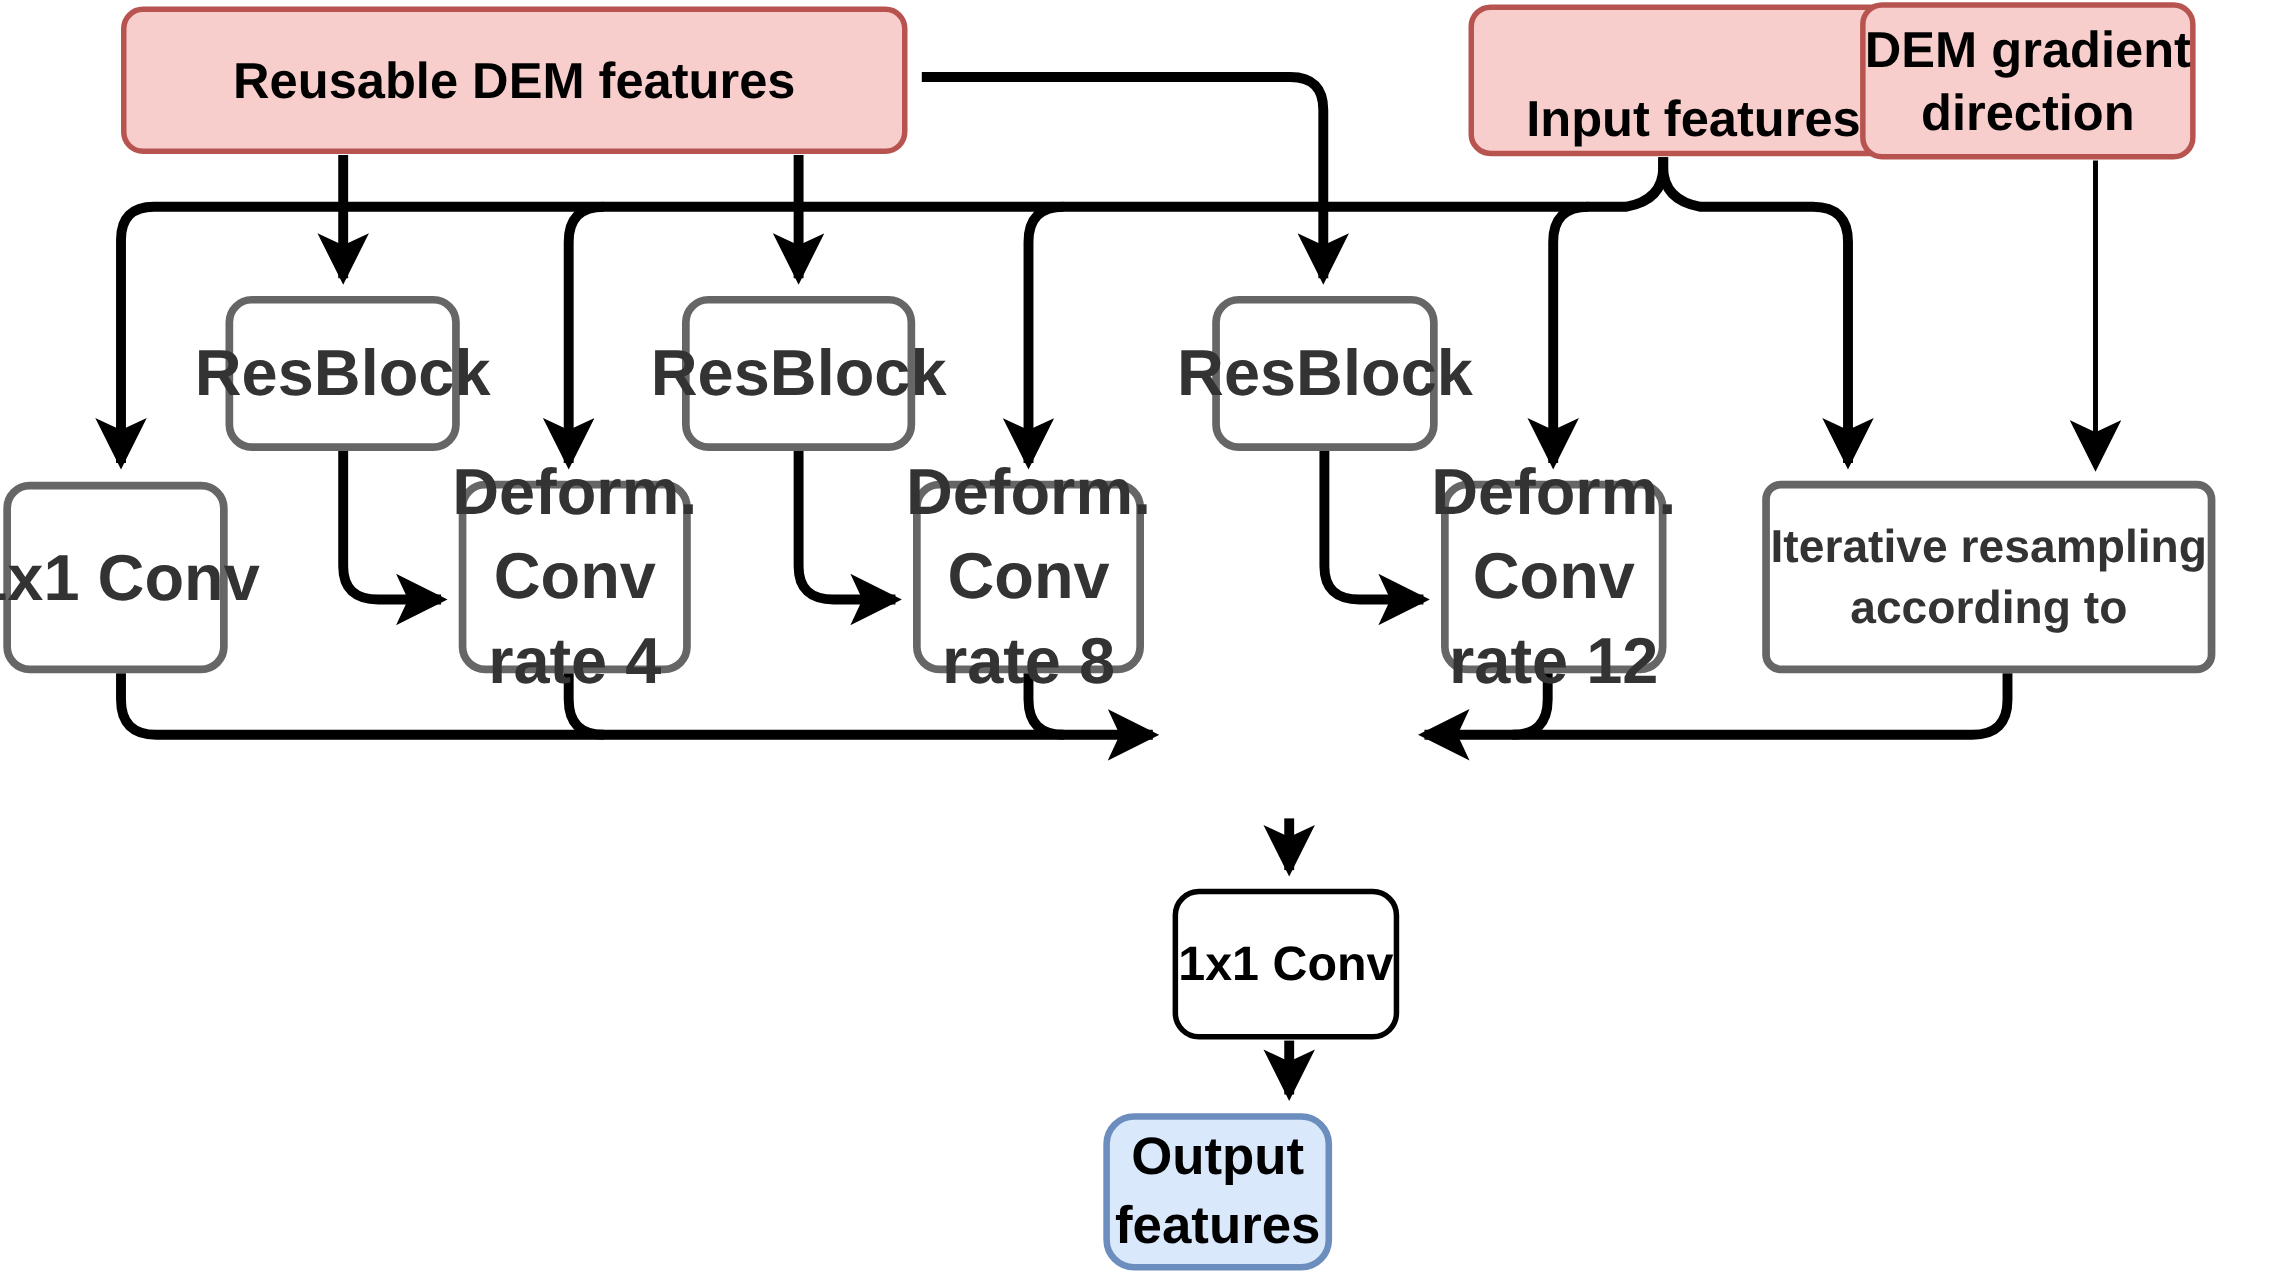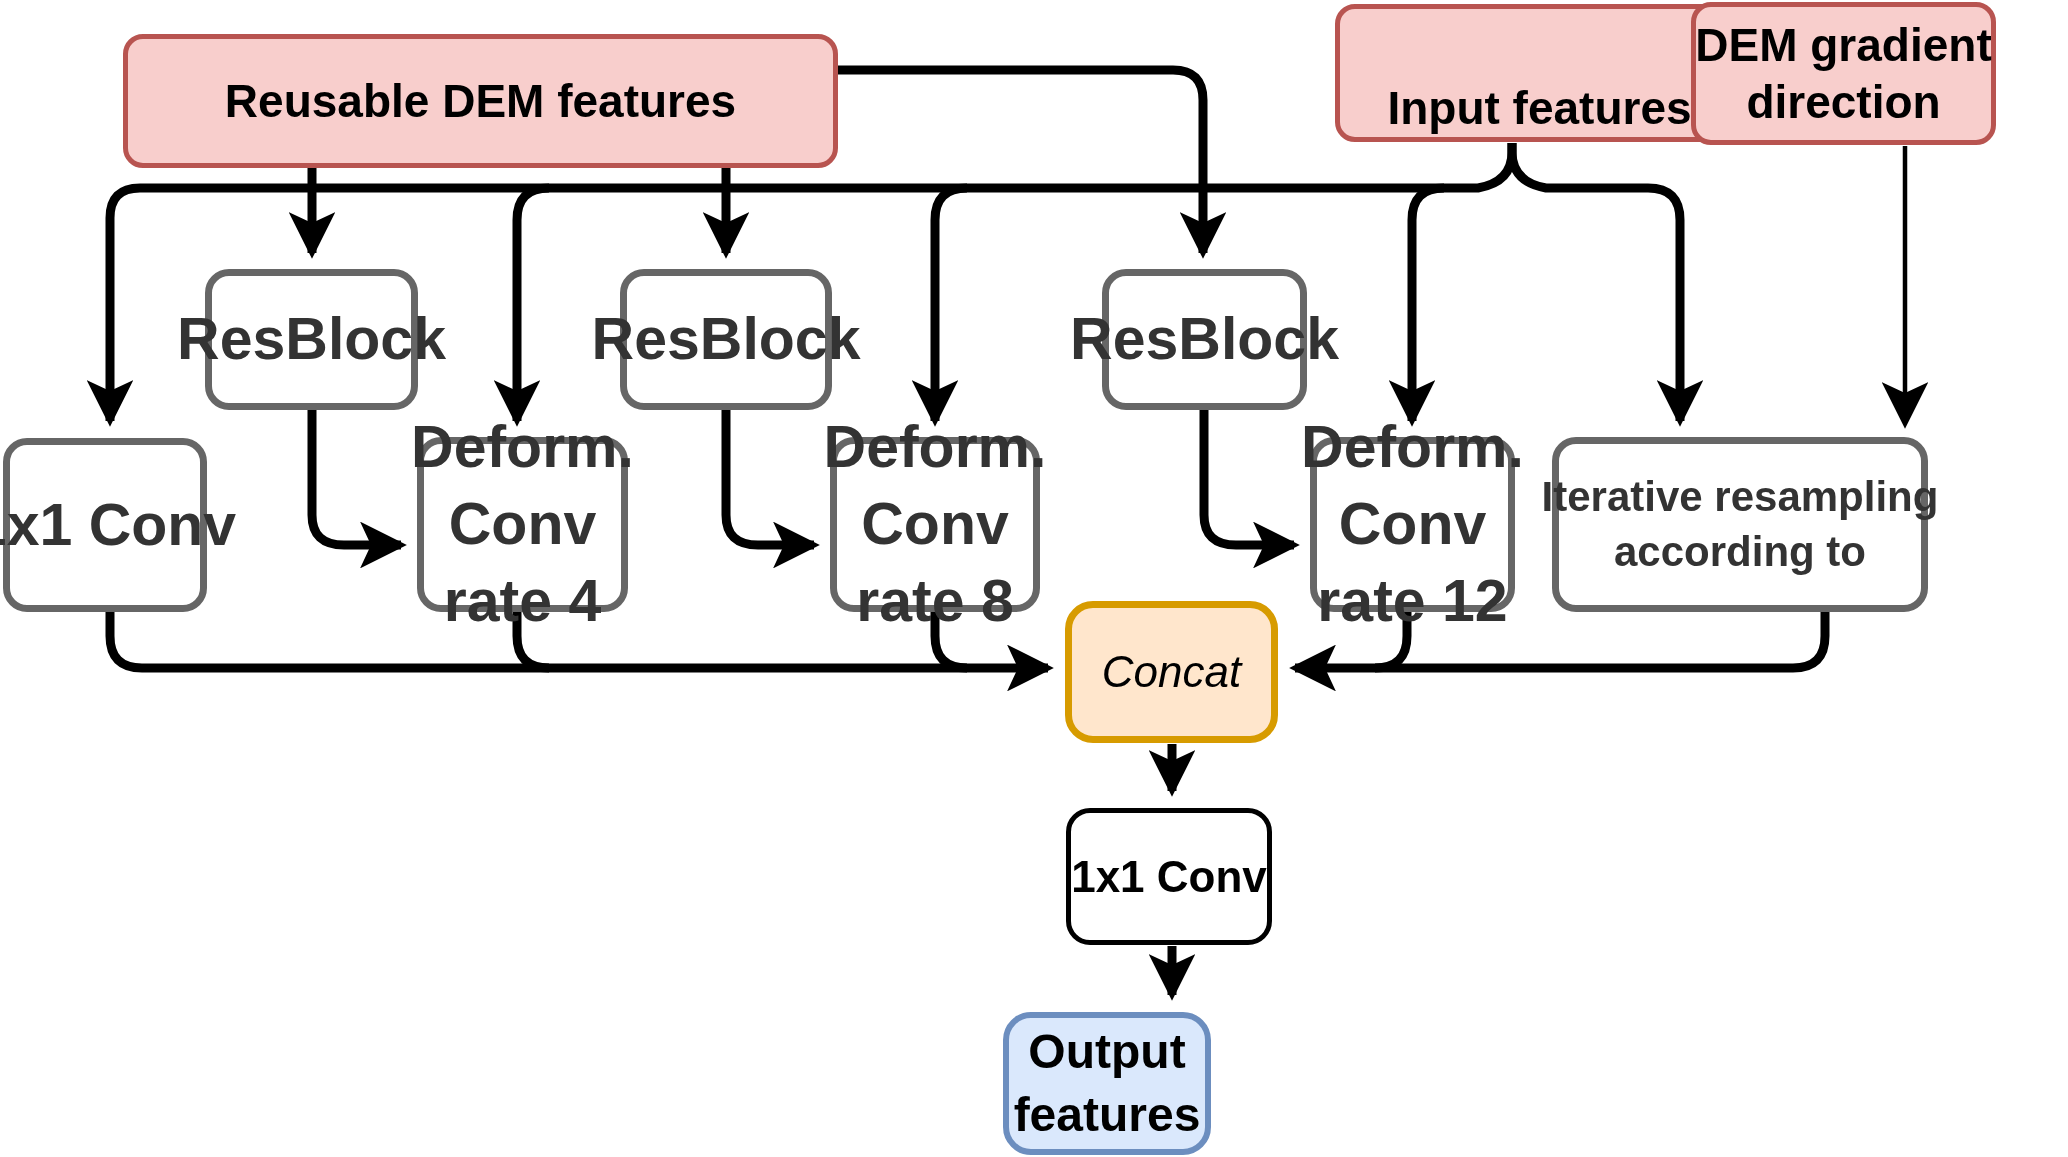--- a/index.html
+++ b/index.html
@@ -55,31 +55,31 @@
   
   .out{
     background:#dae8fc;
     border:6px solid #6c8ebf;
     border-radius:28px;
     color:#000000;
     font-weight:bold;font-size:48px;
     line-height:1.3;
   }
   
-  #n-reusable   {left:123px; top:6px;    width:715px; height:134px;margin-top:28px;}
+  #n-reusable   {left:110px; top:6px;    width:715px; height:134px;}
   #n-input      {left:1335px;top:4px;    width:409px; height:138px;justify-content:flex-end;}
   #n-demgrad    {left:1691px;top:2px;    width:305px; height:143px; line-height:1.22;}
   #n-res1       {left:205px; top:269px;  width:213px; height:141px;}
   #n-res2       {left:620px; top:269px;  width:212px; height:141px;}
   #n-res3       {left:1102px;top:269px;  width:205px; height:141px;}
   #n-conv1      {left:3px;   top:438px;  width:204px; height:174px;}
   #n-def4       {left:417px; top:437px;  width:211px; height:175px; line-height:1.3;}
   #n-def8       {left:830px; top:437px;  width:210px; height:175px; line-height:1.3;}
   #n-def12      {left:1310px;top:437px;  width:205px; height:175px; line-height:1.3;}
-  #n-iter       {left:1552px;top:437px;  width:376px; height:175px; font-size:42px; line-height:1.3;}
+  #n-iter       {left:1602px;top:437px;  width:412px; height:175px; font-size:42px; line-height:1.3;border-radius:17px;}
   #n-concat     {left:1065px;top:601px;  width:213px; height:142px;}
   #n-conv2      {left:1066px;top:808px;  width:206px; height:137px;}
   #n-output     {left:1003px;top:1012px; width:208px; height:143px;}
   .edge{fill:none;stroke:#000000;stroke-width:9;stroke-linejoin:round;}
   .edge-thin{fill:none;stroke:#000000;stroke-width:4.5;stroke-linejoin:round;}
 </style>
 </head>
 <body>
 
 <div id="canvas">
@@ -160,23 +160,20 @@
   <div class="node op" id="n-def12">
     <span>Deform.</span>
     <span>Conv</span>
     <span>rate 12</span>
   </div>
   <div class="node op" id="n-iter">
     <span>Iterative resampling</span>
     <span>according to</span>
   </div>
 
-  <div class="node concat" id="n-concat">
-    <span>Concat</span>
-  </div>
   <div class="node blackbox" id="n-conv2">
     <span>1x1 Conv</span>
   </div>
   <div class="node out" id="n-output">
     <span>Output</span>
     <span>features</span>
   </div>
 
 </div>
 

